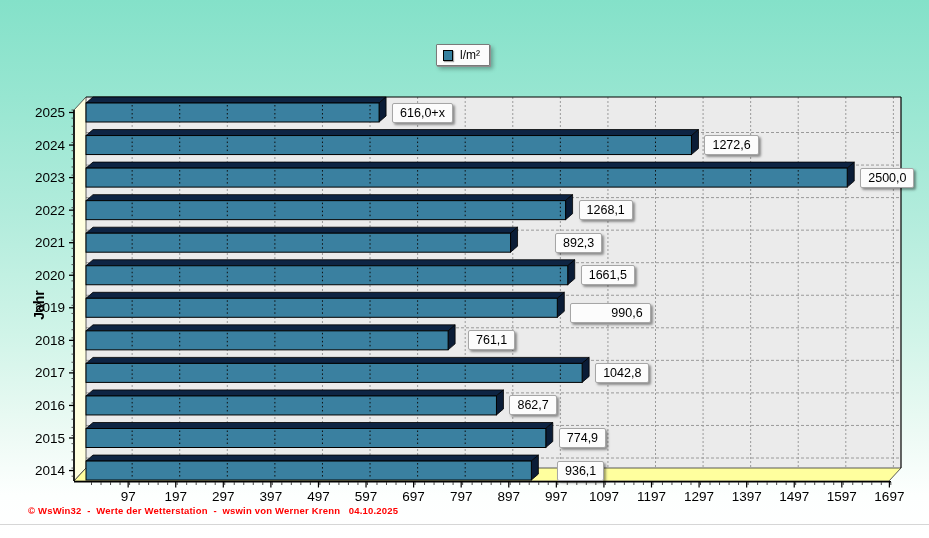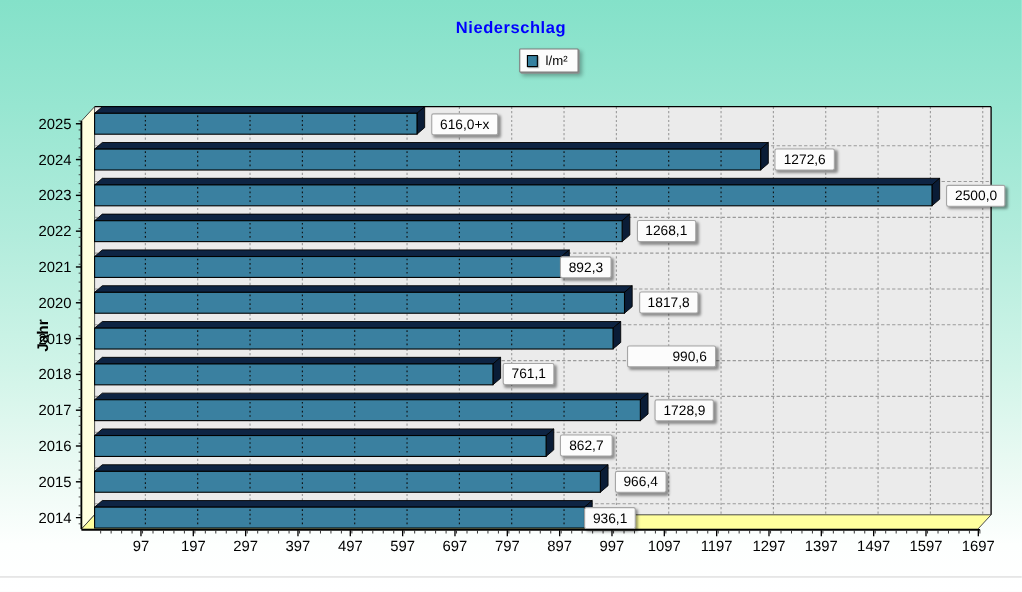--- a/index.html
+++ b/index.html
@@ -9,21 +9,21 @@
     background:linear-gradient(180deg,#84e1c9 0%,#97e6d1 18%,#b2ecdc 40%,#d0f4e8 62%,#ecfaf4 80%,#fdfffe 92%,#ffffff 100%);
   }
   .title{
     position:absolute;top:17px;left:0;width:929px;text-align:center;
     font-size:15px;font-weight:bold;letter-spacing:0.5px;
   }
   .legend{
     position:absolute;top:44px;left:436px;height:20px;
     background:#fcfcfc;border:1px solid #7a7a7a;border-radius:1px;
     box-shadow:1px 1px 0 #8f8f8f,3px 3px 4px rgba(0,0,0,0.30);
-    display:flex;align-items:center;padding:0 9px 0 6px;margin-left:36px;
+    display:flex;align-items:center;padding:0 9px 0 6px;
   }
   .swatch{
     width:8px;height:9px;border:1px solid #000;display:inline-block;
     margin-right:7px;box-shadow:1px 1px 1px rgba(0,0,0,0.35);
   }
   .legend-text{font-size:12px;color:#000;}
   .ylabel{
     position:absolute;left:24px;top:297px;
     transform:rotate(-90deg);transform-origin:center;
     font-size:14px;font-weight:bold;color:#000;white-space:nowrap;
@@ -42,21 +42,20 @@
     font-size:9.5px;font-weight:bold;white-space:pre;letter-spacing:0.2px;
   }
   .bottom-line{
     position:absolute;left:0;top:524px;width:929px;height:1px;background:#d6d6d6;
   }
 </style>
 </head>
 <body>
 
 <div class="stage">
-  <div class="title" style="color: rgb(0, 0, 255);">Niederschlag</div>
 
   <div class="legend">
     <span class="swatch" style="background: rgb(53, 128, 159);"></span>
     <span class="legend-text">l/m²</span>
   </div>
 
   <div class="ylabel">Jahr</div>
 
   <svg id="plot" width="929" height="538">
       <rect x="86" y="97" width="815" height="371" fill="#ebebeb"></rect>
@@ -472,24 +471,25 @@
         <line x1="512.768826619965" y1="463.04999999999995" x2="512.768826619965" y2="478.54999999999995" stroke="#0d0d0d" stroke-width="1" stroke-dasharray="1.5,2.5"></line>
       </g>
       <line x1="69" y1="470.54999999999995" x2="74" y2="470.54999999999995" stroke="#000" stroke-width="1.3"></line>
       <text x="65" y="475.04999999999995" text-anchor="end" font-size="13.5" fill="#000">2014</text>
     </svg>
   <div id="vlabels">
       <div class="vlabel" style="left: 392.076px; top: 102.5px;">616,0+x</div>
       <div class="vlabel" style="left: 704.469px; top: 135.05px;">1272,6</div>
       <div class="vlabel" style="left: 860.238px; top: 167.6px;">2500,0</div>
       <div class="vlabel" style="left: 578.58px; top: 200.15px;">1268,1</div>
-      <div class="vlabel" style="left: 509px; top: 232.7px;">892,3</div>
-      <div class="vlabel" style="left: 580.721px; top: 265.25px;">1817,8</div>
-      <div class="vlabel" style="left: 570.301px; top: 314px; padding-left: 40px;">990,6</div>
-      <div class="vlabel" style="left: 457px; top: 330.35px;">761,1</div>
-      <div class="vlabel" style="left: 595.137px; top: 362.9px;">1728,9</div>
+      <div class="vlabel" style="left: 555px; top: 232.7px;">892,3</div>
+      <div class="vlabel" style="left: 580.721px; top: 265.25px;">1661,5</div>
+      <div class="vlabel" style="left: 570.301px; top: 303px; padding-left: 40px;">990,6</div>
+      <div class="vlabel" style="left: 468px; top: 330.35px;">761,1</div>
+      <div class="vlabel" style="left: 595.137px; top: 362.9px;">1042,8</div>
       <div class="vlabel" style="left: 509.45px; top: 395.45px;">862,7</div>
-      <div class="vlabel" style="left: 558.788px; top: 428px;">966,4</div>
-      <div class="vlabel" style="left: 531px; top: 460.55px;">936,1</div>
+      <div class="vlabel" style="left: 558.788px; top: 428px;">774,9</div>
+      <div class="vlabel" style="left: 557px; top: 460.55px;">936,1</div>
     </div>
 
+  <div class="footer" style="color: rgb(255, 0, 0);">© WsWin32  -  Werte der Wetterstation  -  wswin von Werner Krenn   04.10.2025</div>
   <div class="bottom-line"></div>
 </div>
 
 </body></html>

